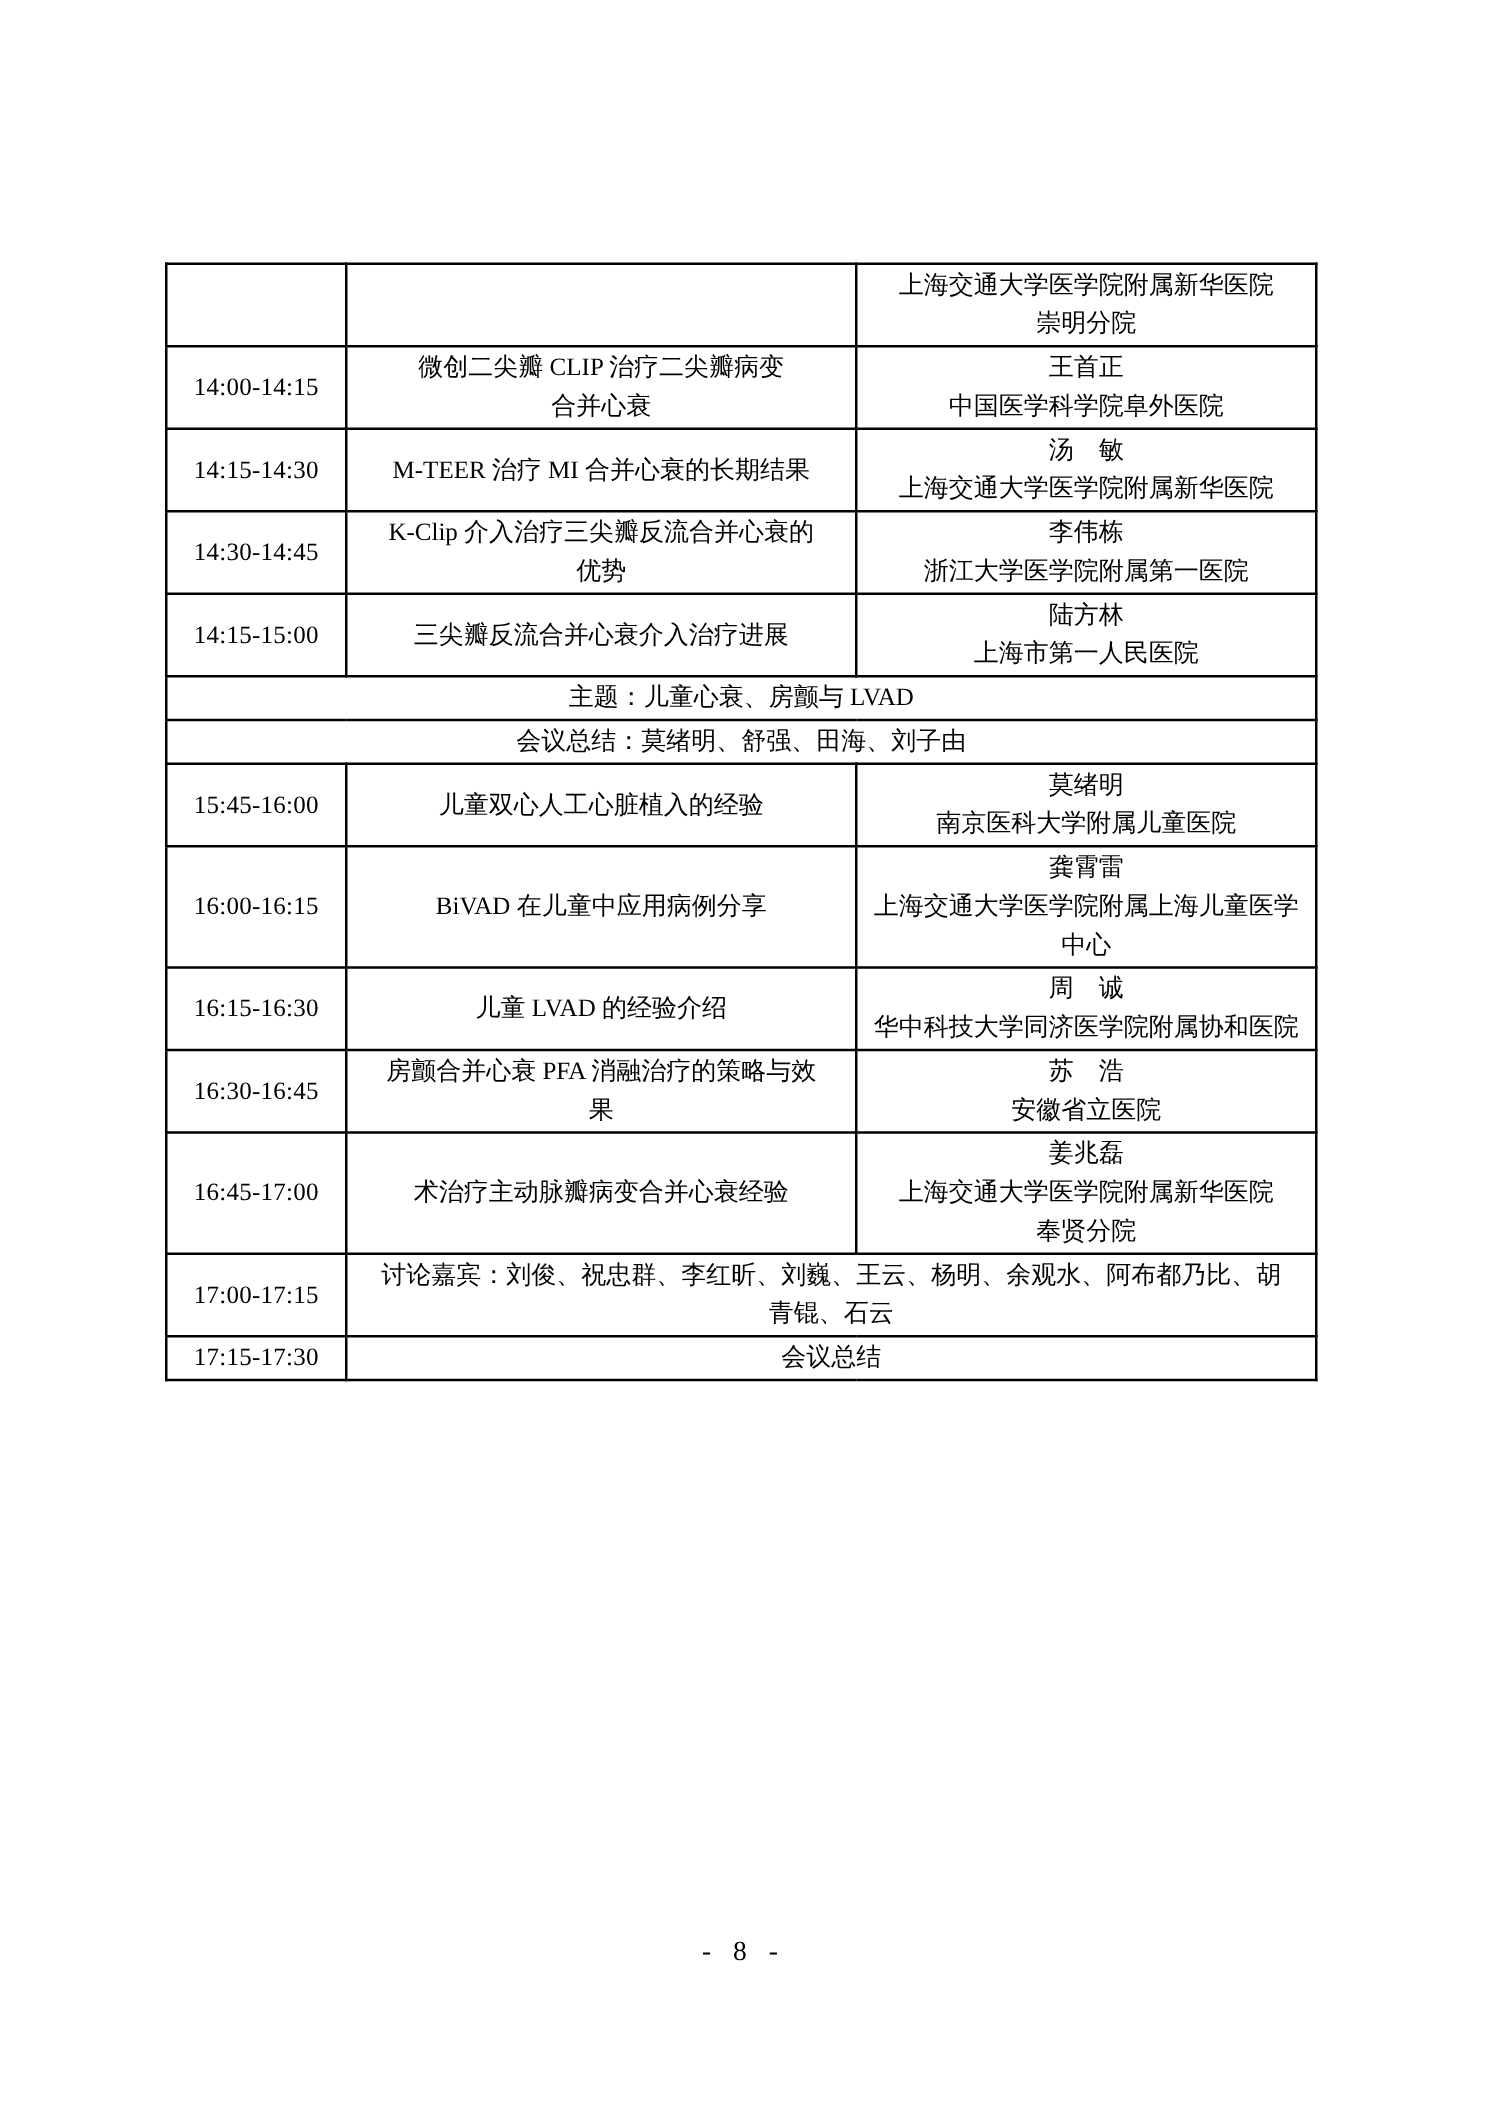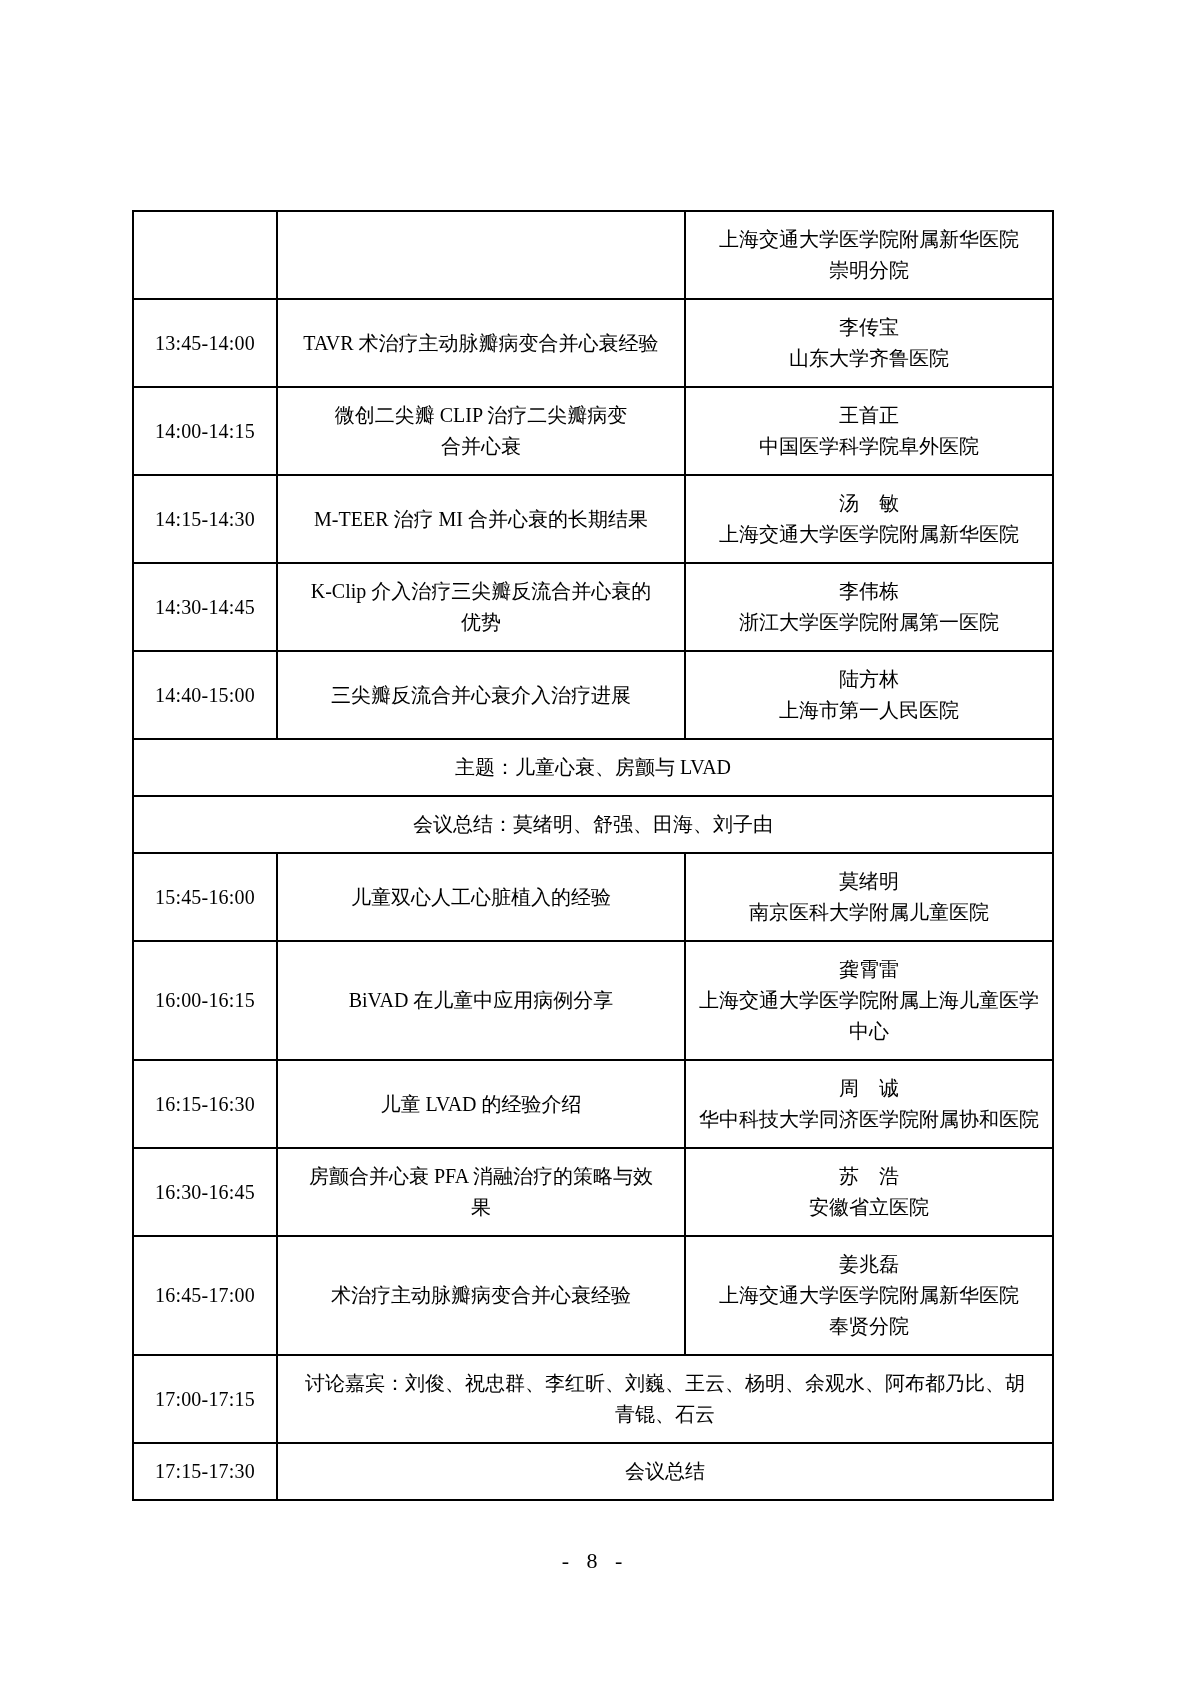--- a/index.html
+++ b/index.html
@@ -20,21 +20,21 @@
     width: 920px;
     border-collapse: collapse;
     table-layout: fixed;
   }
   table.schedule td {
     border: 2px solid #000;
     font-size: 20px;
     line-height: 31px;
     text-align: center;
     vertical-align: middle;
-    padding: 12px 6px;
+    padding: 1px 6px;
     white-space: pre-line;
   }
   td.time-cell { font-size: 20px; letter-spacing: 0.2px; }
   td.discussion-cell { padding: 2px 8px; }
   td.rest-cell, td.summary-cell { padding: 3px 6px; }
   td.theme-cell { font-weight: normal; padding: 1px 6px; }
   td.hosts-cell { text-align: left; padding: 8px 6px 8px 12px; }
   td.empty-cell { height: 62px; }
   .page-number {
     position: absolute;
@@ -58,47 +58,41 @@
       <col style="width:368px">
     </colgroup>
     <tbody>
       <tr>
         <td class="time-cell empty-cell"></td>
         <td class="title-cell"></td>
         <td class="speaker-cell">上海交通大学医学院附属新华医院
 崇明分院</td>
       </tr>
       <tr>
-        <td class="time-cell">13:45-14:00</td>
-        <td class="title-cell">TAVR 术治疗主动脉瓣病变合并心衰经验</td>
-        <td class="speaker-cell">李传宝
-山东大学齐鲁医院</td>
-      </tr>
-      <tr>
         <td class="time-cell">14:00-14:15</td>
         <td class="title-cell">微创二尖瓣 CLIP 治疗二尖瓣病变
 合并心衰</td>
         <td class="speaker-cell">王首正
 中国医学科学院阜外医院</td>
       </tr>
       <tr>
         <td class="time-cell">14:15-14:30</td>
         <td class="title-cell">M-TEER 治疗 MI 合并心衰的长期结果</td>
         <td class="speaker-cell">汤　敏
 上海交通大学医学院附属新华医院</td>
       </tr>
       <tr>
         <td class="time-cell">14:30-14:45</td>
         <td class="title-cell">K-Clip 介入治疗三尖瓣反流合并心衰的
 优势</td>
         <td class="speaker-cell">李伟栋
 浙江大学医学院附属第一医院</td>
       </tr>
       <tr>
-        <td class="time-cell">14:40-15:00</td>
+        <td class="time-cell">14:15-15:00</td>
         <td class="title-cell">三尖瓣反流合并心衰介入治疗进展</td>
         <td class="speaker-cell">陆方林
 上海市第一人民医院</td>
       </tr>
       <tr>
         <td class="theme-cell" colspan="3">主题：儿童心衰、房颤与 LVAD</td>
       </tr>
       <tr>
         <td class="hosts-cell" colspan="3">会议总结：莫绪明、舒强、田海、刘子由</td>
       </tr>

